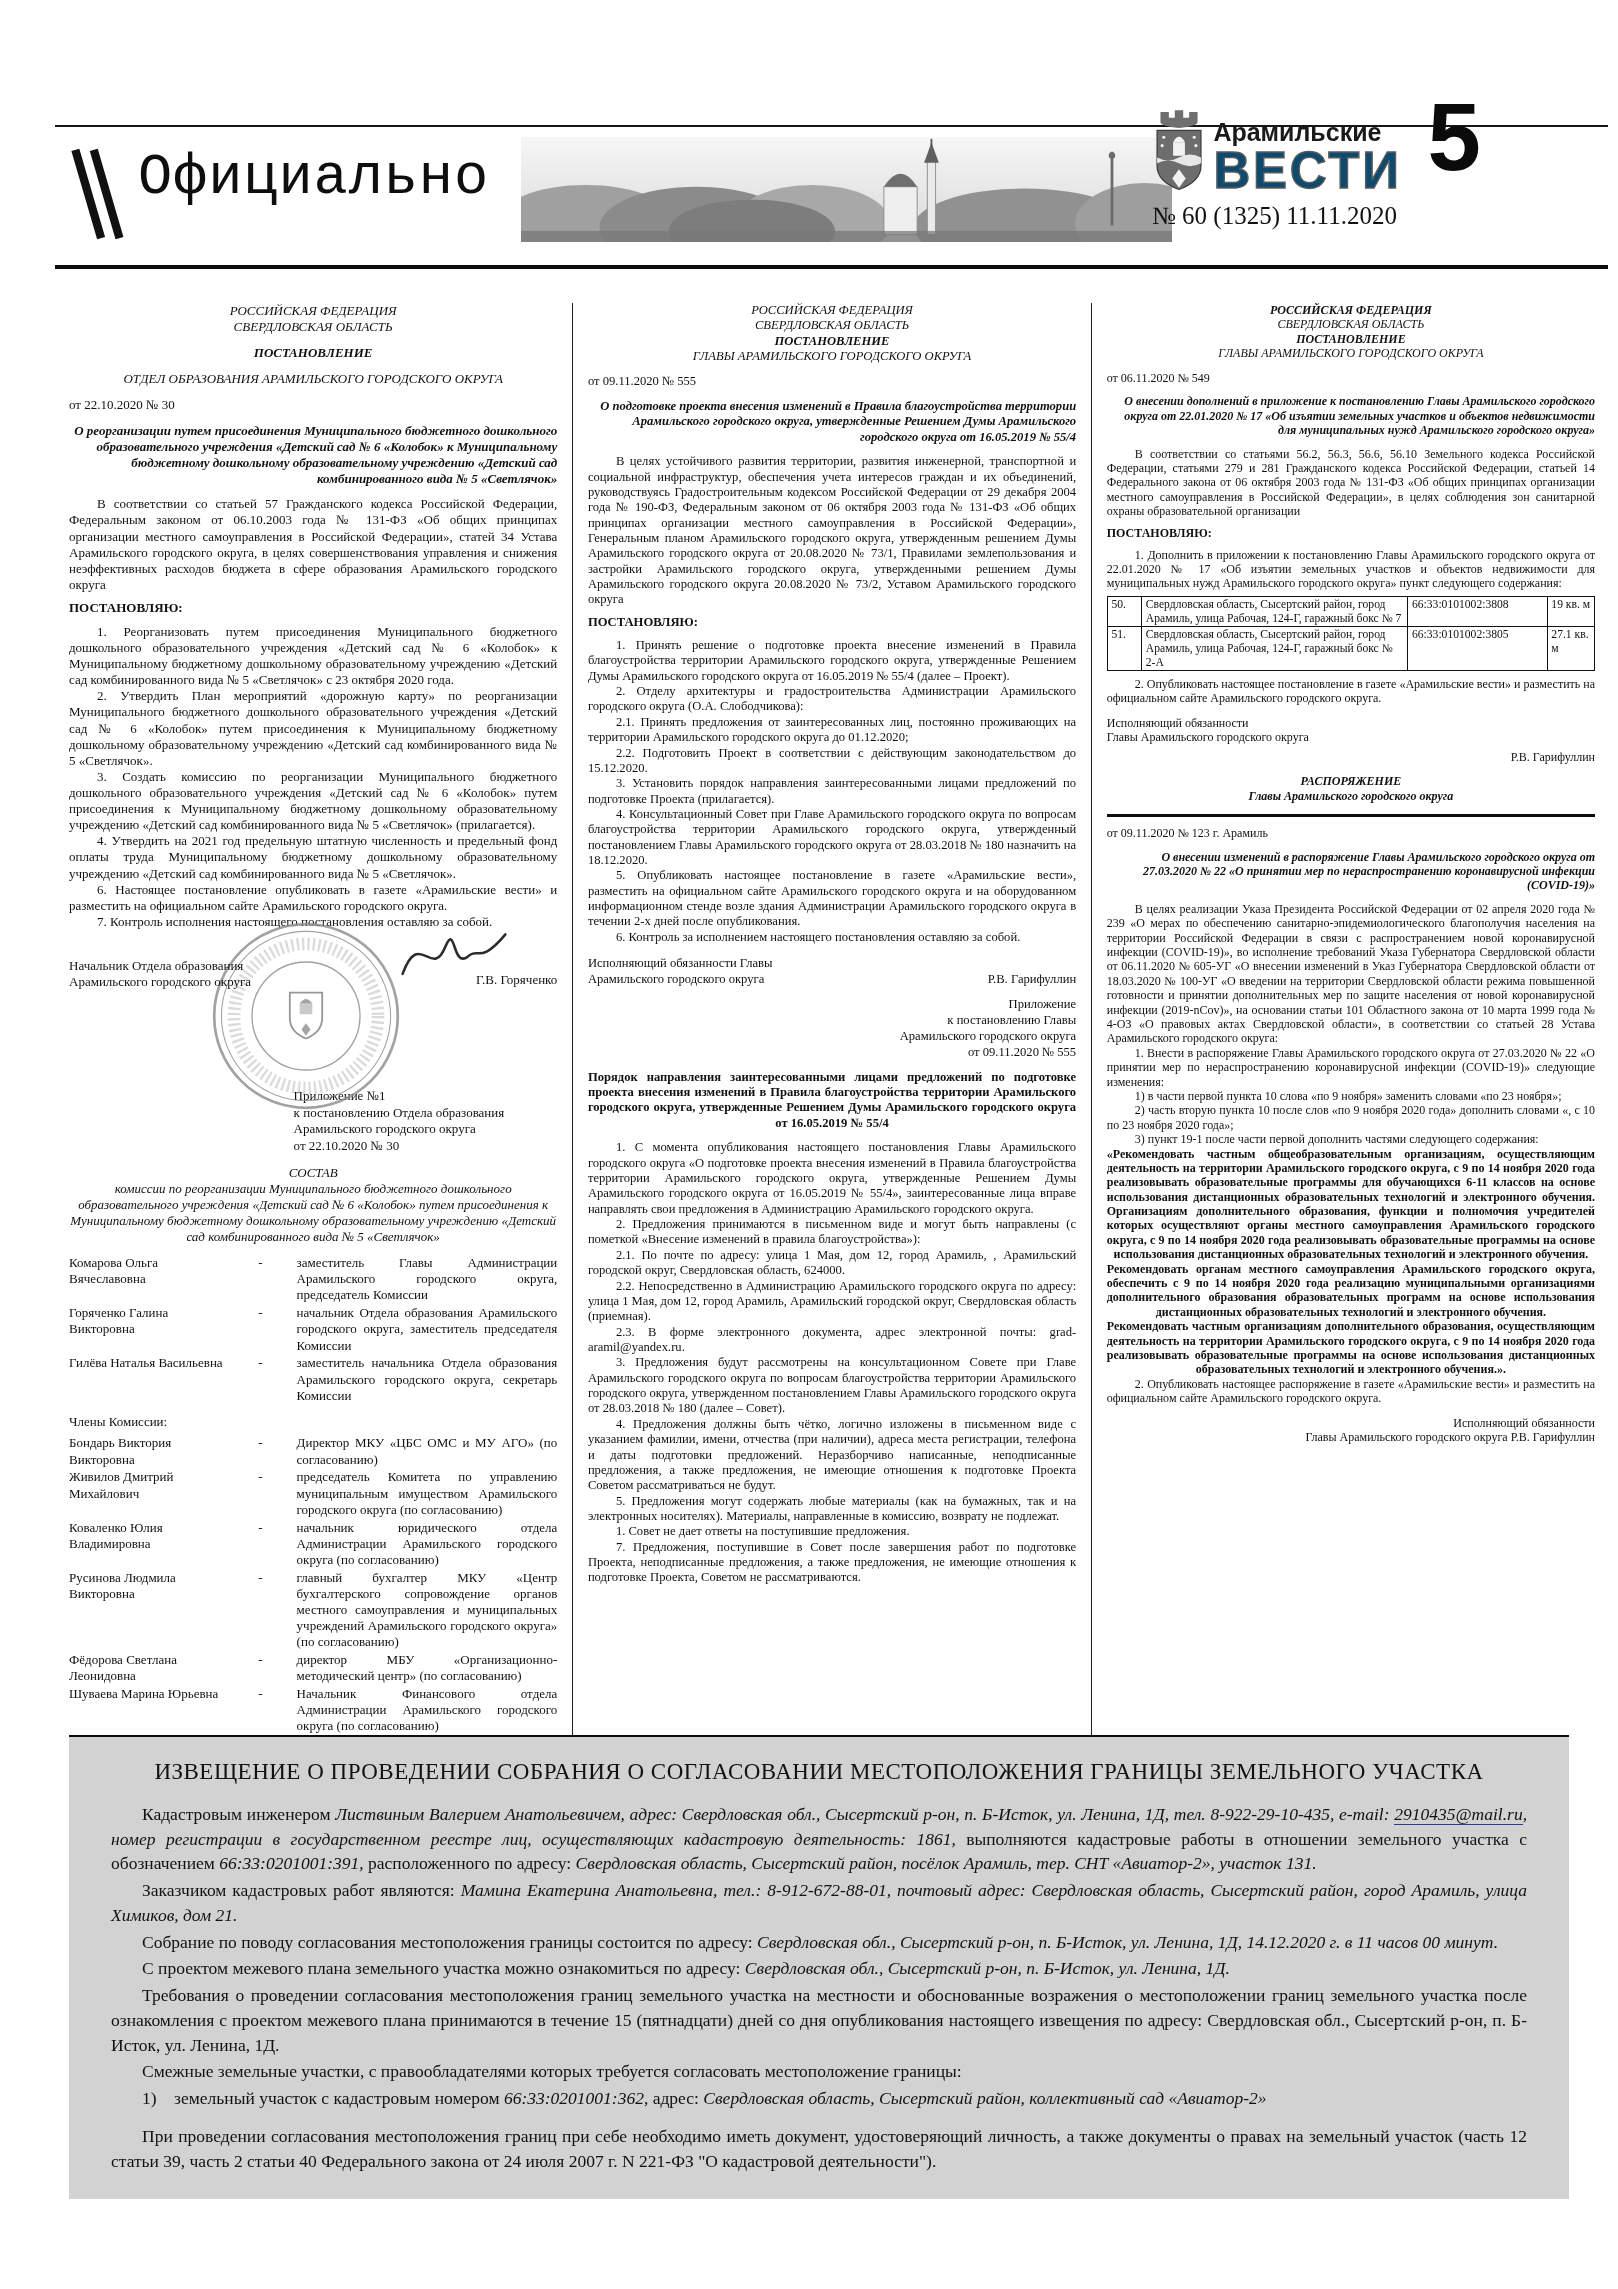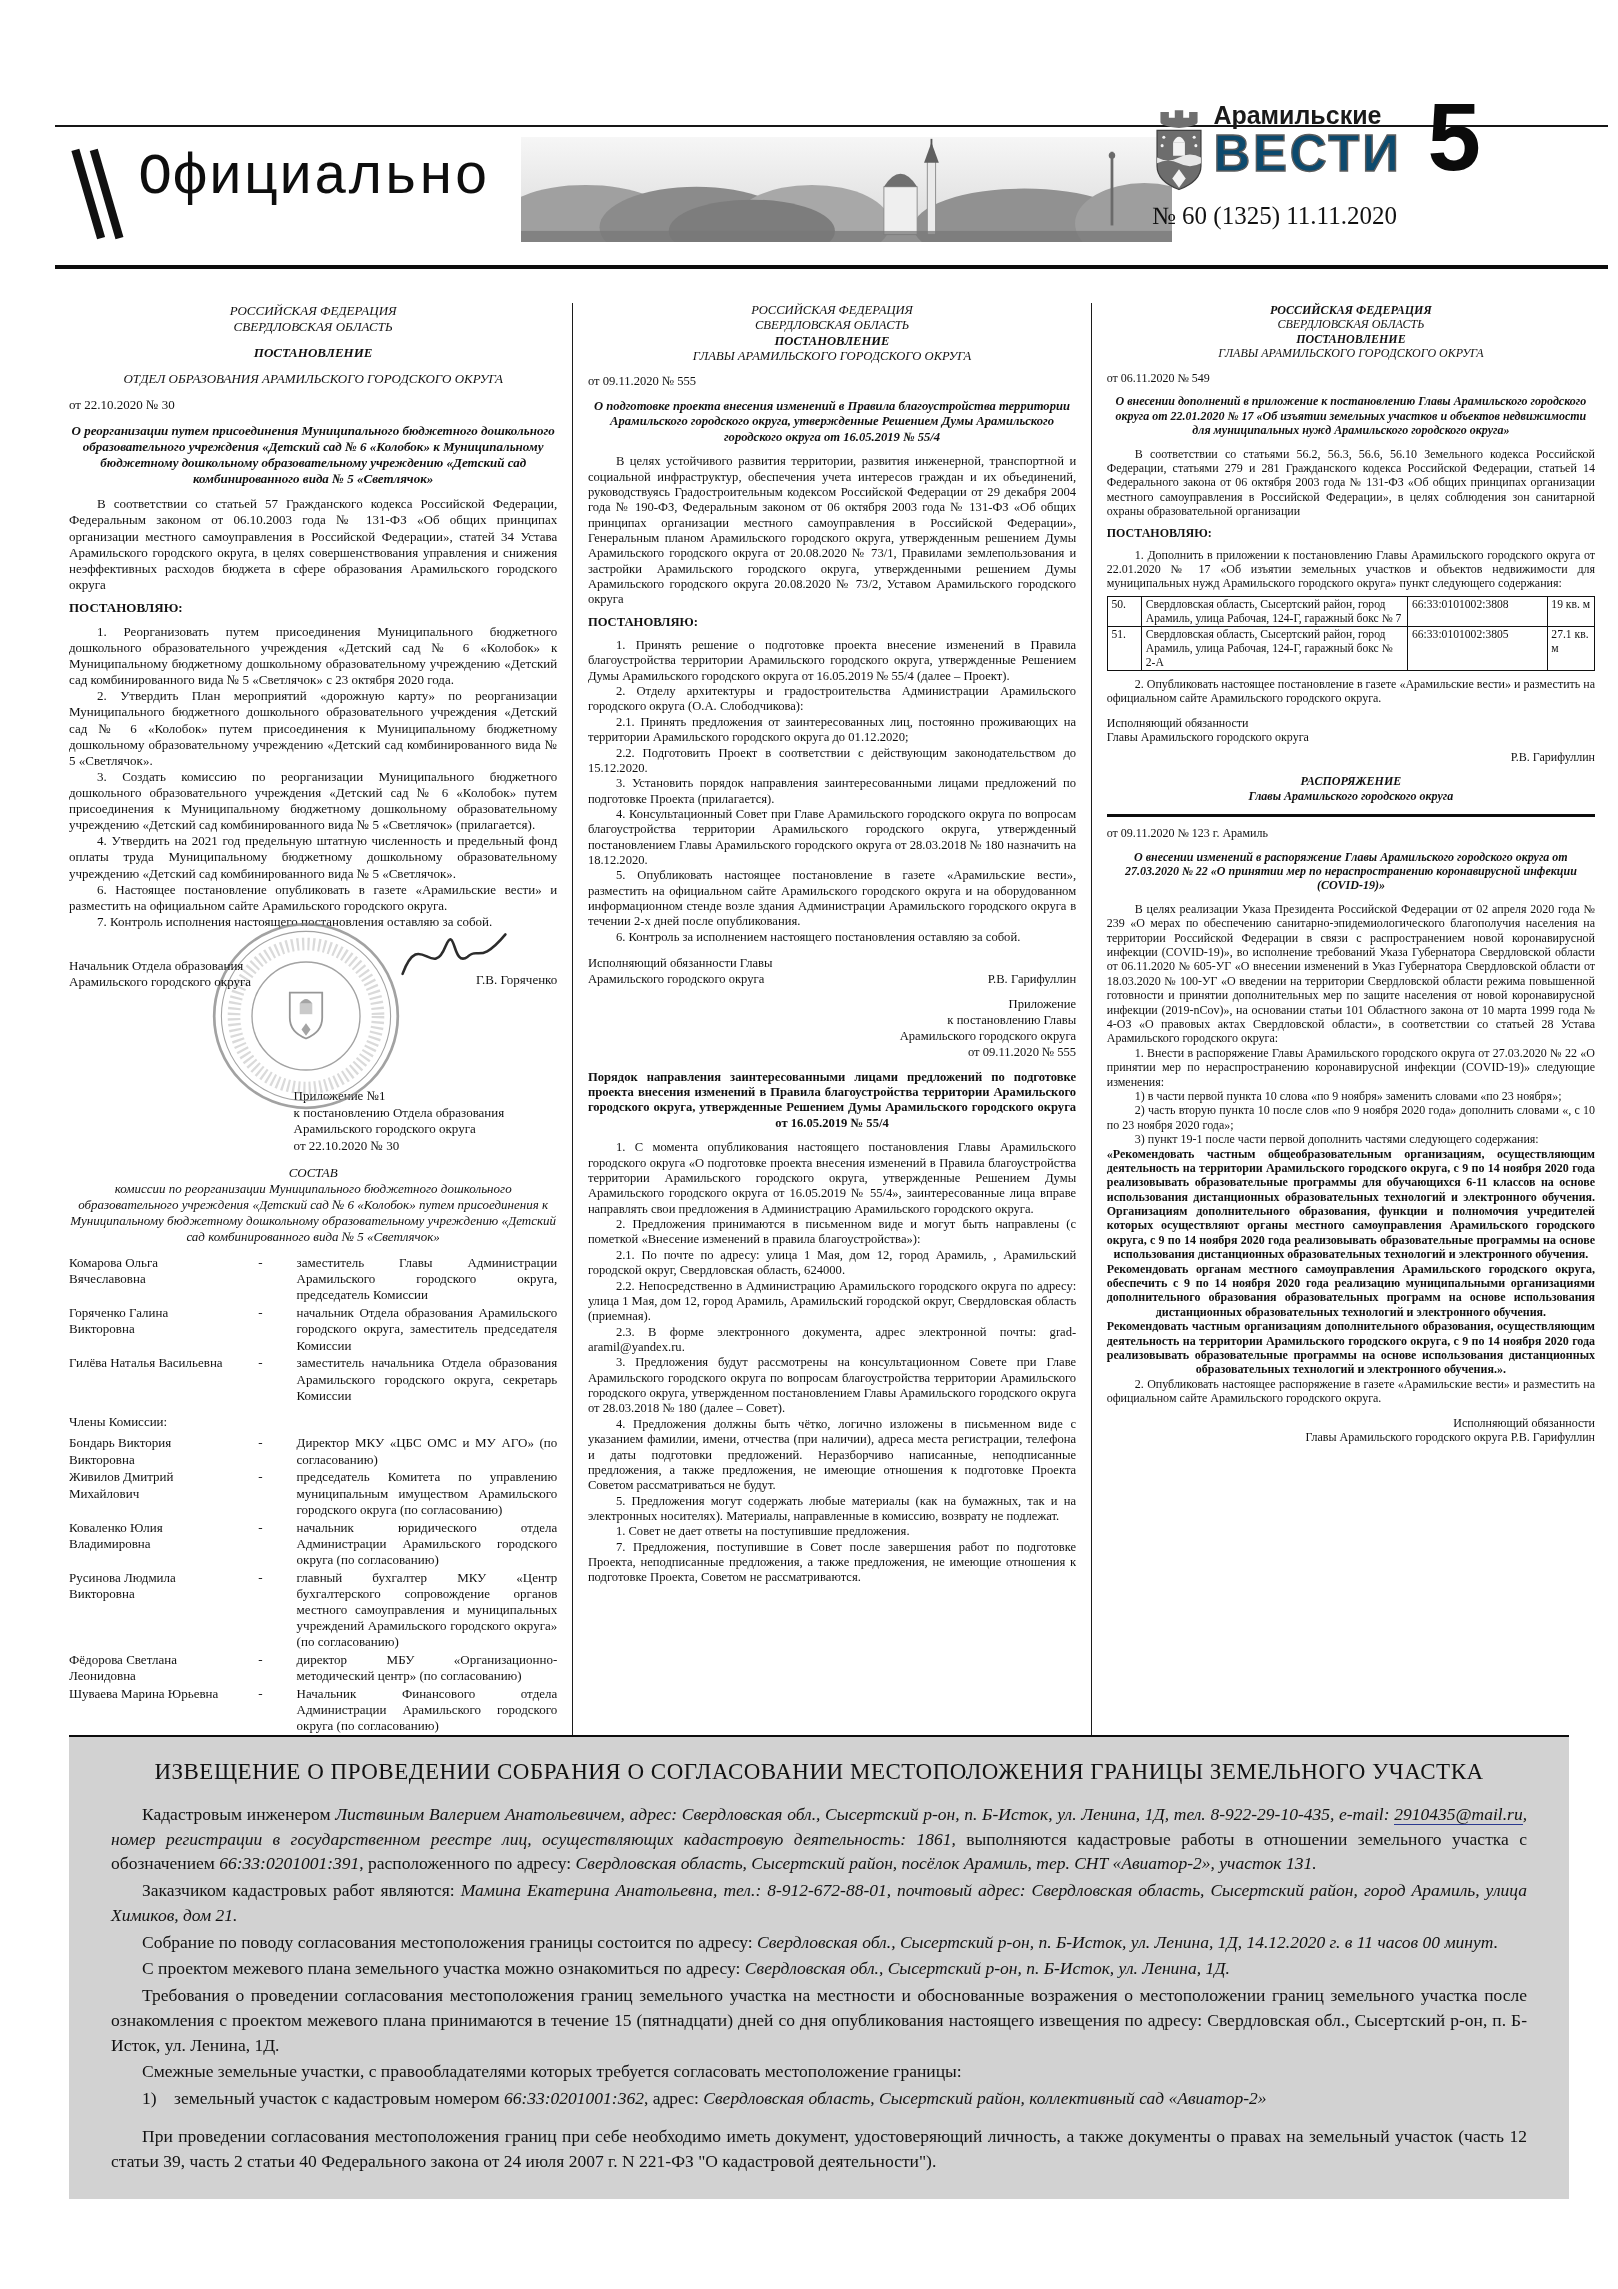--- a/index.html
+++ b/index.html
@@ -7,42 +7,42 @@
         font-family:"Liberation Serif","DejaVu Serif",serif;color:#111;}
   
   .masthead{position:relative;height:277px;}
   .rule-top{position:absolute;left:55px;right:11px;top:125px;height:1.8px;background:#161616;}
   .rule-bottom{position:absolute;left:55px;right:11px;top:265px;height:3.7px;background:#0d0d0d;}
   .slashes{position:absolute;left:68px;top:146px;}
   .section-label{position:absolute;left:138px;top:146px;font-family:Liberation Mono, monospace;
         font-size:57px;font-weight:400;color:#0e0e0e;letter-spacing:0.9px;}
   .photo{position:absolute;left:521px;top:137px;width:651px;height:105px;overflow:hidden;}
   .brand{position:absolute;left:1152px;top:103px;width:258px;}
-  .brand-row{display:flex;align-items:flex-start;}
+  .brand-row{display:flex;align-items:flex-end;}
   .brand-text{margin-left:7.4px;font-family:"Liberation Sans",sans-serif;}
   .brand-top{font-size:25px;font-weight:700;color:#1a1a1a;line-height:1;}
   .brand-bottom{font-size:51px;font-weight:700;color:#0c4a6e;-webkit-text-stroke:1.4px #5c5c5c;
         letter-spacing:2.8px;line-height:.95;margin-top:1.8px;}
   .issue-line{margin-top:7.4px;font-size:25px;color:#111;}
   .pagenum{position:absolute;right:138px;top:89px;font-family:"Liberation Sans",sans-serif;
         font-size:96px;font-weight:700;color:#0b0b0b;line-height:1;}
   
   .columns{display:flex;margin:26px 9.2px 0 69px;height:1432px;overflow:hidden;}
   .col{flex:1 1 0;padding:0 14.8px;overflow:hidden;}
   .col.first{padding-left:0;}
   .col.sep{border-left:1.4px solid #1c1c1c;}
   .col1{font-size:13px;line-height:1.24;}
   .col2{font-size:12.6px;line-height:1.22;}
   .col3{font-size:12px;line-height:1.2;}
   .c-center{text-align:center;font-style:italic;}
   .c-right{text-align:right;}
   .bold{font-weight:700;}
   .gap{margin-top:10px;}
   .gap-s{margin-top:5.5px;}
-  .doc-title{font-weight:700;font-style:italic;text-align:center;margin:9.2px 0;}
+  .doc-title{font-weight:700;font-style:italic;text-align:right;margin:9.2px 0;}
   .para{margin:0;text-indent:28px;text-align:justify;}
   .resolve{margin:7.4px 0;font-weight:700;}
   .bold-heading{font-weight:700;text-align:justify;text-align-last:center;margin:9.2px 0;}
   .bold-block{font-weight:700;text-align:justify;text-align-last:center;margin:0;}
   .sig-block{position:relative;height:138px;margin:11px 0 5.5px;}
   .sig-pos{position:absolute;left:0;top:16.6px;}
   .sig-name{position:absolute;right:0;top:31px;}
   .stamp{position:absolute;left:138px;top:-24px;opacity:.8;}
   .sig-scrawl{position:absolute;left:325px;top:-22px;}
   .sig-row{display:flex;justify-content:space-between;align-items:flex-end;margin:11px 0 5.5px;}

